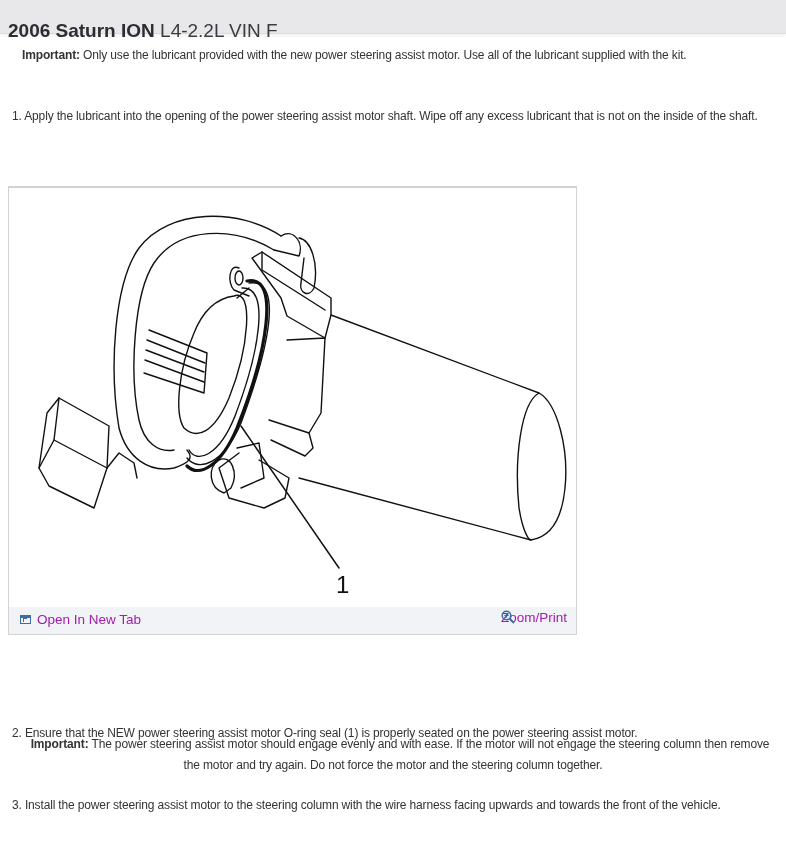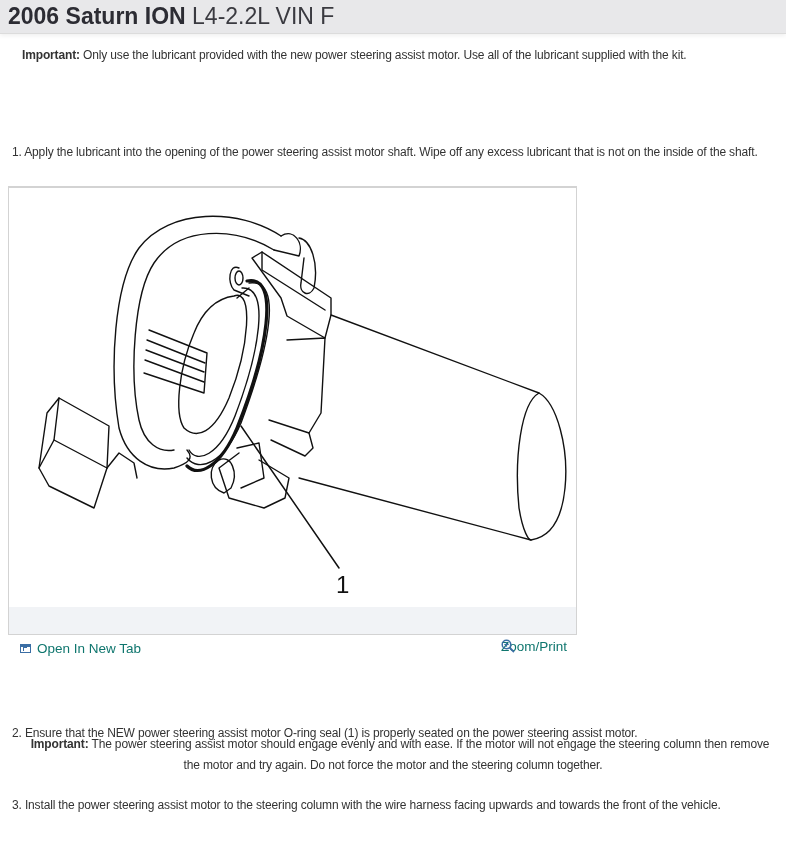--- a/index.html
+++ b/index.html
@@ -10,22 +10,22 @@
     color: #333333;
     position: relative;
   }
   .header-bar {
     position: absolute; left: 0; top: 0; width: 786px; height: 33px;
     background: #e8e8ea;
     border-bottom: 1px solid #dcdcdc;
     box-shadow: 0 2px 4px rgba(0,0,0,0.06);
   }
   .vehicle-title {
-    position: absolute; left: 8px; top: 5px;
-    font-size: 23px; line-height: 22px; color: #2c2c33; white-space: nowrap; text-align: right;
+    position: absolute; left: 8px; top: 20px;
+    font-size: 19px; line-height: 22px; color: #2c2c33; white-space: nowrap; text-align: right;
   }
   .vehicle-title .make { font-weight: bold; }
   .vehicle-title .engine { font-weight: normal; color: #3a3a40; }
   .para {
     position: absolute; left: 8px; width: 770px;
     font-size: 12px; line-height: 21px; color: #333;
     font-family: "Liberation Sans", sans-serif;
     letter-spacing: -0.15px;
   }
   .para b { font-weight: bold; color: #333; }
@@ -33,22 +33,22 @@
     position: absolute; left: 8px; top: 186px; width: 569px; height: 449px;
     border: 1px solid #d3d3d3; border-top-width: 2px;
     background: #ffffff; box-sizing: border-box;
   }
   .figure svg { position: absolute; left: 0; top: 0; }
   .figure-footer {
     position: absolute; left: 0; bottom: 0; width: 100%; height: 27px;
     background: #f1f3f6;
   }
   .footer-link {
-    position: absolute; top: 5px; font-size: 13.5px; color: #0f766e;
-    cursor: pointer; white-space: nowrap; display: flex; align-items: center; margin-top: 29px;
+    position: absolute; top: 5px; font-size: 13.5px; color: #a21caf;
+    cursor: pointer; white-space: nowrap; display: flex; align-items: center;
   }
   .footer-link.left { left: 11px; }
   .footer-link.right { right: 9px; top: 3px; }
   .icon-newtab {
     width: 11px; height: 9px; border: 1.5px solid #3b6ea5; border-top-width: 3px;
     box-sizing: border-box; margin-right: 6px; position: relative;
   }
   .icon-newtab::after {
     content: ""; position: absolute; left: 2px; top: 0px; width: 3px; height: 3px;
     border-left: 1.5px solid #3b6ea5; border-top: 1.5px solid #3b6ea5;
@@ -60,21 +60,21 @@
 
 <div class="header-bar">
   <div class="vehicle-title">
     <span class="make">2006 Saturn ION</span>
     <span class="engine">L4-2.2L VIN F</span>
   </div>
 </div>
 
 <div class="para" style="top:45px; text-indent:14px;"><b>Important:</b><span> Only use the lubricant provided with the new power steering assist motor. Use all of the lubricant supplied with the kit.</span></div>
 
-<div class="para" style="top:106px; text-indent:4px;margin-top:36px;">1. Apply the lubricant into the opening of the power steering assist motor shaft. Wipe off any excess lubricant that is not on the inside of the shaft.</div>
+<div class="para" style="top:106px; text-indent:4px;">1. Apply the lubricant into the opening of the power steering assist motor shaft. Wipe off any excess lubricant that is not on the inside of the shaft.</div>
 
 <div class="figure">
   <svg width="567" height="420" viewBox="0 0 567 420" fill="none" stroke="#111" stroke-width="1.4" stroke-linejoin="round" stroke-linecap="round">
 
     <path d="M322,127 L530,205 C548,215 560,260 556,300 C552,340 535,350 522,352 L290,290"></path>
     <path d="M530,205 C512,215 505,270 510,320 C514,345 520,352 522,352"></path>
 
     <path d="M243,70 L253,64 L322,110 L322,127 L316,150 L278,128 L272,110 Z"></path>
     <path d="M253,64 L253,82 L316,122"></path>
     <path d="M278,152 L316,150 L312,225 L300,245 L260,232"></path>

